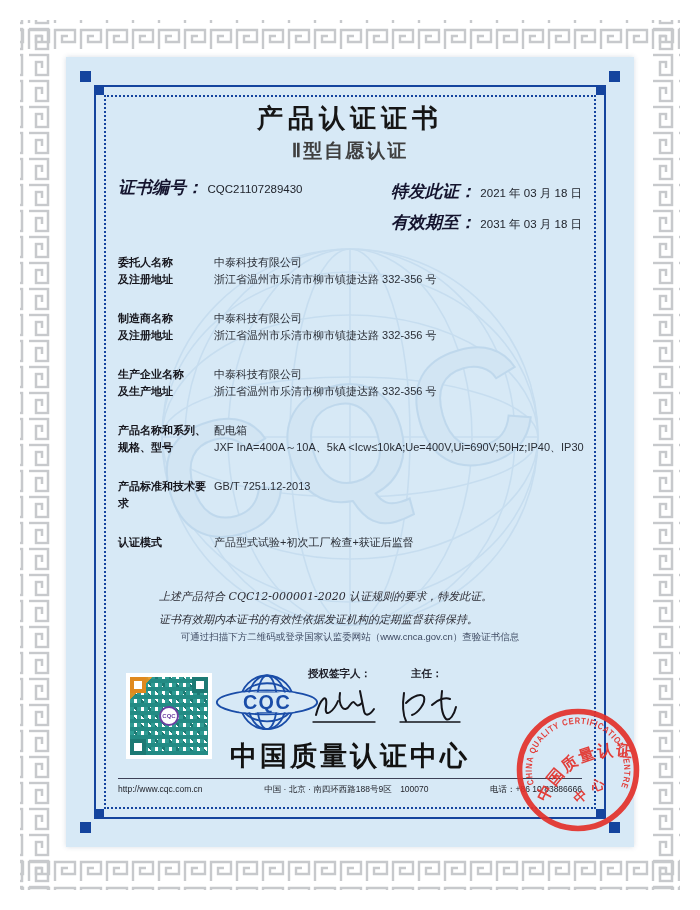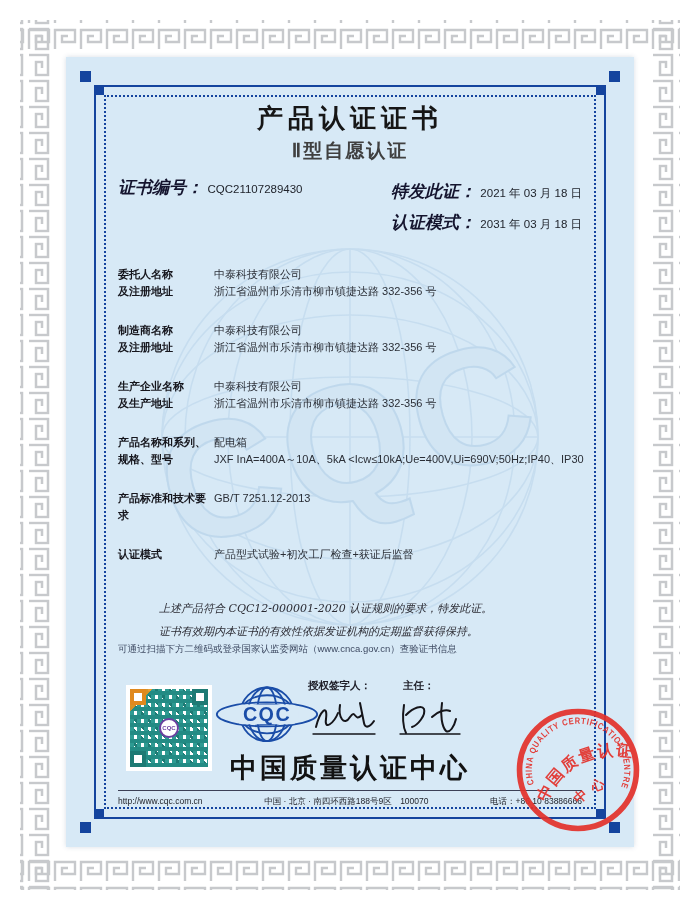--- a/index.html
+++ b/index.html
@@ -29,33 +29,33 @@
            letter-spacing:5px; color:#161616; line-height:1.2; }
   .subtitle { margin-top:4px; text-align:center; font-size:19px; font-weight:bold;
               letter-spacing:2px; color:#404040; }
 
   .meta-row { margin-top:12px; display:flex; justify-content:space-between; align-items:flex-start; }
   .cal-label { font-family:"DejaVu Serif", serif; font-style:italic; font-weight:bold;
                font-size:17px; color:#14142e; }
   .meta-val { font-size:11.5px; color:#20242c; }
   .dates div { line-height:1.8; }
 
-  .fields { margin-top:28px; }
+  .fields { margin-top:16px; }
   .f-row { display:flex; margin-bottom:22px; }
   .f-label { width:96px; font-weight:bold; font-size:11px; color:#15151c; line-height:1.55; flex-shrink:0; }
   .f-value { flex:1; font-size:11px; color:#2a2e36; line-height:1.55; }
   .f-value .nowrap { white-space:nowrap; }
 
   .notes { margin-top:12px;margin-left:41px; }
   .note { font-family:"DejaVu Serif", serif; font-style:italic; font-size:11px;
           color:#2c2c34; line-height:2.1; }
 
   .spacer { flex:1; }
 
-  .verify-note { font-size:9.5px; color:#3e4a62; margin-bottom:21px; }
+  .verify-note { text-align:center; font-size:9.5px; color:#3e4a62; margin-bottom:21px; }
 
   .sig-row { position:relative; height:78px; }
   .qr { position:absolute; left:8px; top:8px; width:86px; height:86px; background:#fff; padding:4px; box-sizing:border-box; }
   .qr-inner { position:relative; width:100%; height:100%; background-color:#fff;
     background-image:
       linear-gradient(135deg, rgba(232,146,28,.9) 0 16px, rgba(232,146,28,0) 16px),
       repeating-linear-gradient(0deg, #238b84 0 4px, rgba(0,0,0,0) 4px 8px),
       repeating-linear-gradient(90deg, #2e9b93 0 4px, rgba(0,0,0,0) 4px 7px),
       repeating-linear-gradient(45deg, #1d7a74 0 3px, rgba(0,0,0,0) 3px 9px); }
   .fd { position:absolute; width:16px; height:16px; border:4px solid #1d7a74; background:#fff; box-sizing:border-box; }
@@ -63,21 +63,21 @@
   .fd.tr { right:0; top:0; }
   .fd.bl { left:0; bottom:0; }
   .qr-badge { position:absolute; left:50%; top:50%; transform:translate(-50%,-50%);
     width:20px; height:20px; border-radius:50%; background:#fff; border:2px solid #6b3fa0;
     color:#6b3fa0; font-size:6px; font-weight:bold; display:flex; align-items:center;
     justify-content:center; box-sizing:border-box; }
 
   .center-group { display:flex; align-items:flex-start; margin-left:96px; }
   .cqc-logo { width:106px; margin-top:2px; flex-shrink:0; }
   .sig-block { margin-left:-12px; padding-top:2px; }
-  .sig-labels { display:flex; gap:32px; font-size:10.5px; font-weight:bold; color:#20202a; }
+  .sig-labels { display:flex; gap:40px; font-size:10.5px; font-weight:bold; color:#20202a; }
   .sigs { display:flex; gap:14px; margin-top:2px; }
 
   .org-name { text-align:center; font-size:27px; font-weight:bold; letter-spacing:3px;
               color:#121212; margin-top:0; margin-bottom:4px; }
 
   .seal { position:absolute; right:-10px; bottom:11px; width:132px; height:132px; z-index:2; }
 
   .footer { margin-top:auto; border-top:1.5px solid #3c4056; padding-top:5px;
             display:flex; justify-content:space-between; font-size:8.5px; color:#23252c; }
 </style>
@@ -137,21 +137,21 @@
         <div class="cert-no">
           <span class="cal-label">证书编号：</span>
           <span class="meta-val">CQC21107289430</span>
         </div>
         <div class="dates">
           <div>
             <span class="cal-label">特发此证：</span>
             <span class="meta-val">2021 年 03 月 18 日</span>
           </div>
           <div>
-            <span class="cal-label">认证模式：</span>
+            <span class="cal-label">有效期至：</span>
             <span class="meta-val">2031 年 03 月 18 日</span>
           </div>
         </div>
       </div>
 
       <div class="fields">
 
         <div class="f-row">
           <div class="f-label">
             <div>委托人名称</div>

